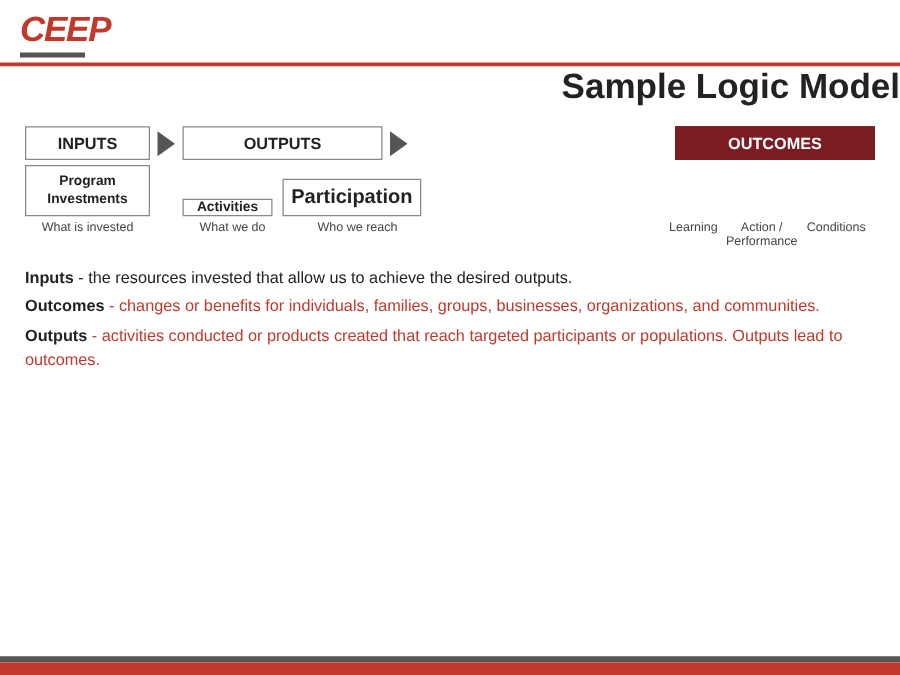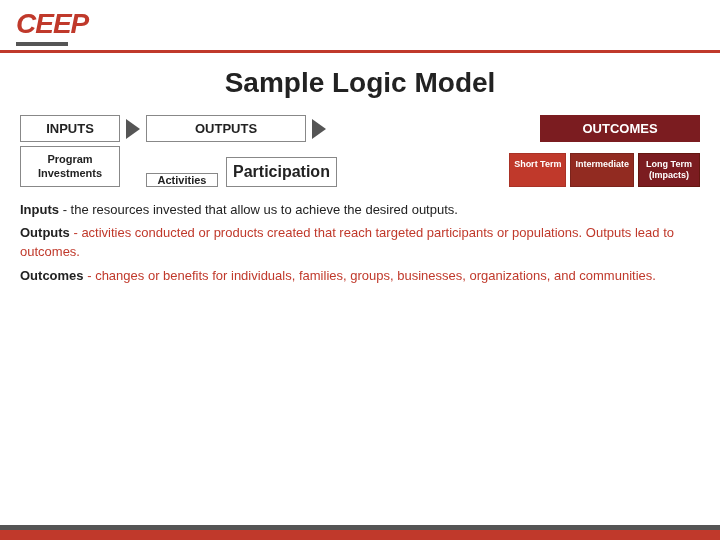--- a/index.html
+++ b/index.html
@@ -27,22 +27,22 @@
     }
     .logo-underline {
       width: 52px;
       height: 4px;
       background: #555;
       margin-top: 2px;
     }
 
     
     .title-area {
-      text-align: center;
-      padding: 14px 0 10px 0;
+      text-align: right;
+      padding: 0 0 10px 0;
     }
     .title-area h1 {
       font-size: 28px;
       font-weight: bold;
       color: #222;
     }
 
     
     .diagram-area {
       padding: 6px 20px 4px 20px;
@@ -299,39 +299,42 @@
     <div class="arrow-right"></div>
     <div class="box-outcomes">OUTCOMES</div>
   </div>
 
   <div class="diagram-row2">
     <div class="sub-box-investments">Program<br>Investments</div>
     <div class="sub-spacer"></div>
     <div class="sub-box-activities">Activities</div>
     <div class="sub-box-participation">Participation</div>
     <div class="sub-spacer2"></div>
-    <div class="outcomes-sub">
-      <div class="sub-box-shortterm">Short Term</div>
-      <div class="sub-box-intermediate">Intermediate</div>
-      <div class="sub-box-longterm">Long Term<br>(Impacts)</div>
-    </div>
   </div>
 
+  <div class="diagram-row3">
+    <div class="label-invested">What is invested</div>
+    <div class="label-wedo">What we do</div>
+    <div class="label-wereach">Who we reach</div>
+    <div class="label-learning">Learning</div>
+    <div class="label-action">Action /<br>Performance</div>
+    <div class="label-conditions">Conditions</div>
+  </div>
 
 </div>
 
 <div class="desc-area">
   <p>
     <strong>Inputs</strong>
     <span> - the resources invested that allow us to achieve the desired outputs.</span>
   </p>
   <p class="red-text">
+    <strong style="color:#222;">Outcomes</strong>
+    <span> - changes or benefits for individuals, families, groups, businesses, organizations, and communities.</span>
+  </p>
+  <p class="red-text">
     <strong style="color:#222;">Outputs</strong>
     <span> - activities conducted or products created that reach targeted participants or populations. Outputs lead to outcomes.</span>
   </p>
-  <p class="red-text">
-    <strong style="color:#222;">Outcomes</strong>
-    <span> - changes or benefits for individuals, families, groups, businesses, organizations, and communities.</span>
-  </p>
 </div>
 
 <div class="footer-bar-dark"></div>
 <div class="footer-bar"></div>
 
 </body></html>

